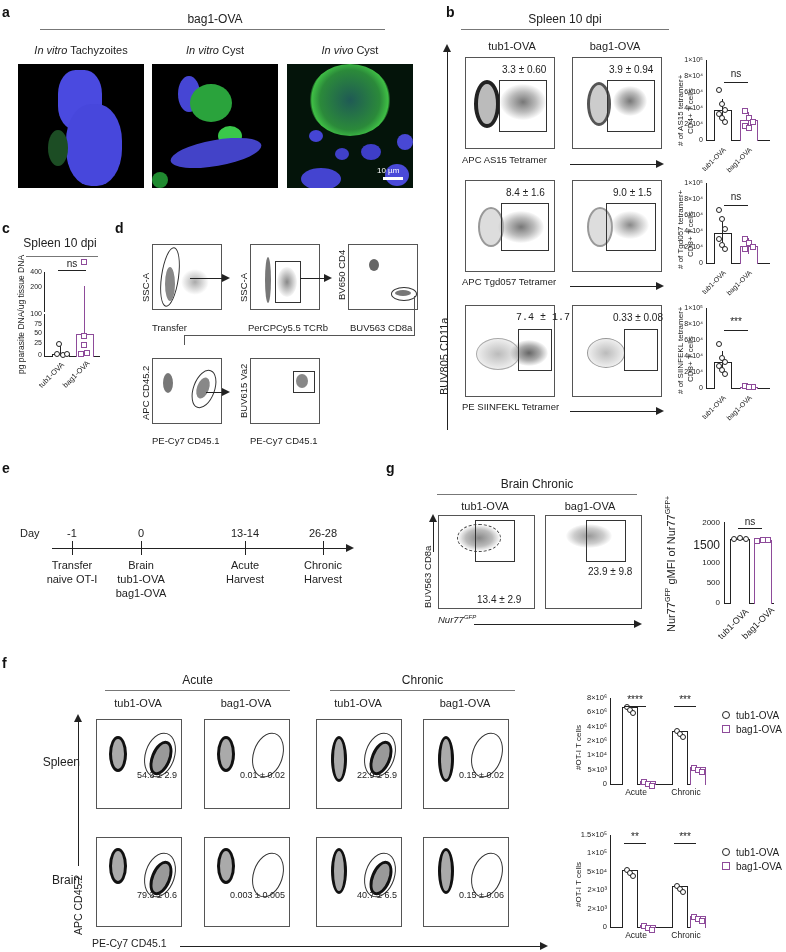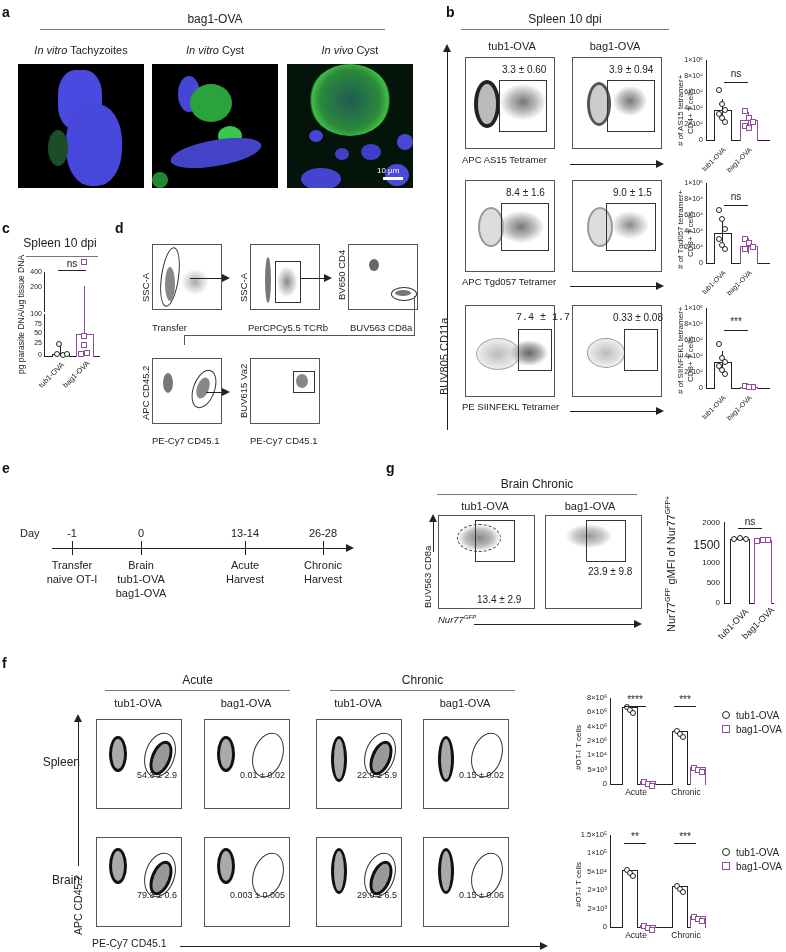--- a/index.html
+++ b/index.html
@@ -417,21 +417,21 @@
     </div>
     <div class="flow" style="left:204px;top:837px;width:84px;height:88px;">
       <div class="pop" style="left:12px;top:10px;width:12px;height:30px;background:#aaa;border:3px solid #111;"></div>
       <div class="ell" style="left:48px;top:14px;width:28px;height:44px;transform:rotate(18deg);"></div>
       <div class="freq" style="right:4px;top:52px;font-size:9px;">0.003 ± 0.005</div>
     </div>
     <div class="flow" style="left:316px;top:837px;width:84px;height:88px;">
       <div class="pop" style="left:14px;top:10px;width:10px;height:40px;background:#aaa;border:3px solid #111;"></div>
       <div class="ell" style="left:48px;top:14px;width:28px;height:44px;transform:rotate(18deg);"></div>
       <div class="pop" style="left:54px;top:22px;width:14px;height:30px;background:#999;border:3px solid #111;transform:rotate(22deg);"></div>
-      <div class="freq" style="right:4px;top:52px;font-size:9px;">29.0 ± 6.5</div>
+      <div class="freq" style="right:4px;top:52px;font-size:9px;">40.7 ± 6.5</div>
     </div>
     <div class="flow" style="left:423px;top:837px;width:84px;height:88px;">
       <div class="pop" style="left:14px;top:10px;width:10px;height:40px;background:#aaa;border:3px solid #111;"></div>
       <div class="ell" style="left:48px;top:14px;width:28px;height:44px;transform:rotate(18deg);"></div>
       <div class="freq" style="right:4px;top:52px;font-size:9px;">0.15 ± 0.06</div>
     </div>
   </div>
 <div class="arrowv" style="left:78px;top:720px;height:146px;"></div>
 <div class="vlab" style="left:72px;top:935px;font-size:10.5px;">APC CD45.2</div>
 <div class="axlab" style="left:92px;top:937px;font-size:10.5px;">PE-Cy7 CD45.1</div>

